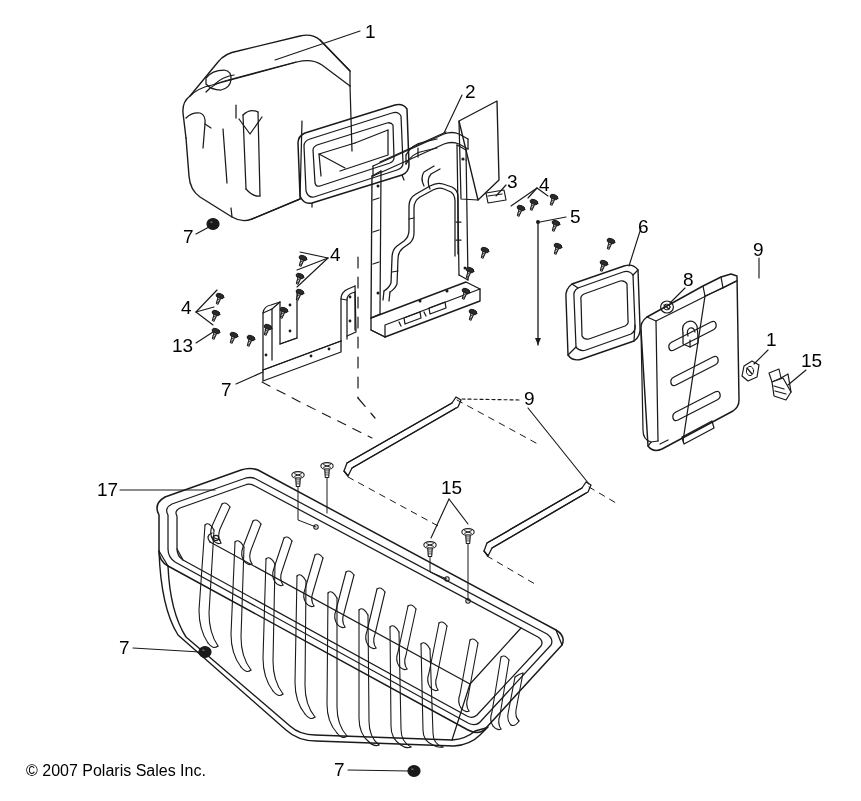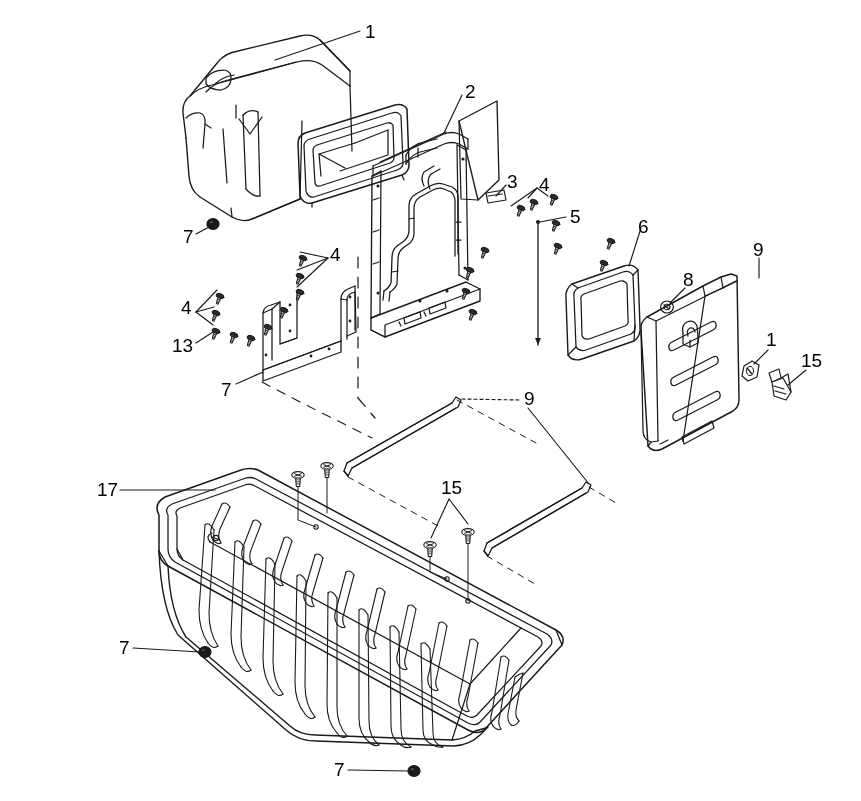--- a/index.html
+++ b/index.html
@@ -561,14 +561,15 @@
   <div class="callout" style="left:683px; top:270px;">8</div>
   <div class="callout" style="left:753px; top:240px;">9</div>
   <div class="callout" style="left:766px; top:330px;">1</div>
   <div class="callout" style="left:801px; top:351px;">15</div>
   <div class="callout" style="left:221px; top:380px;">7</div>
   <div class="callout" style="left:172px; top:336px;">13</div>
   <div class="callout" style="left:97px;  top:480px;">17</div>
   <div class="callout" style="left:441px; top:478px;">15</div>
   <div class="callout" style="left:524px; top:389px;">9</div>
 
+  <div id="copyright">© 2007 Polaris Sales Inc.</div>
 
 </div>
 
 </body></html>

